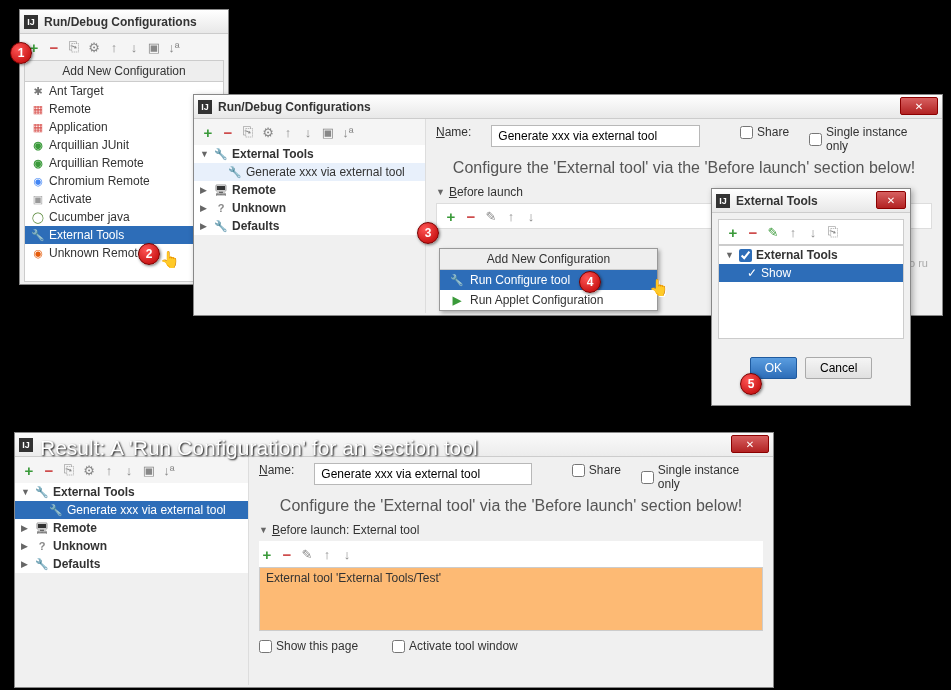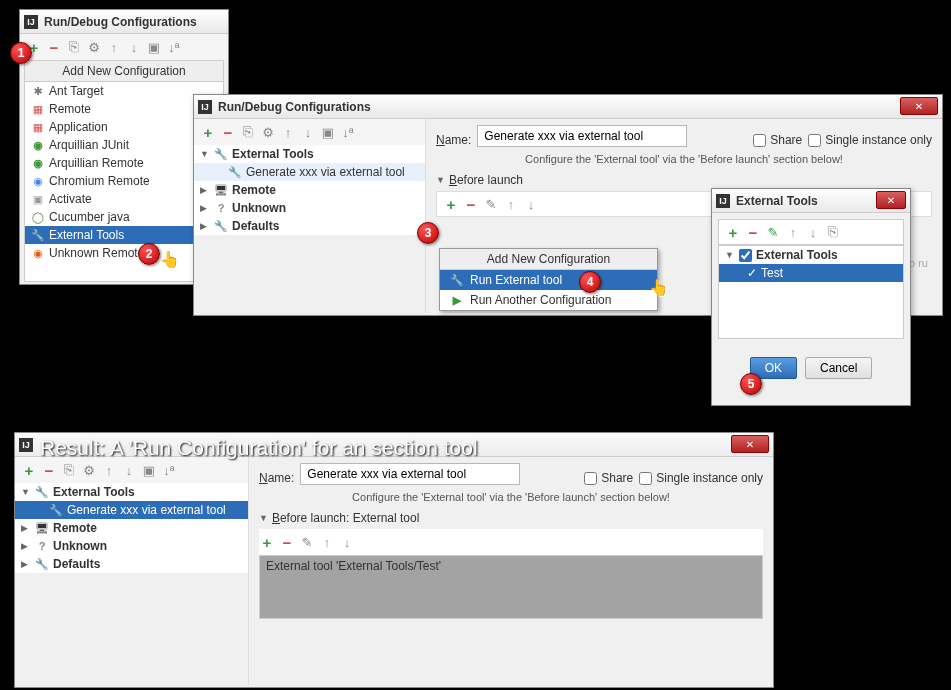--- a/index.html
+++ b/index.html
@@ -23,30 +23,30 @@
 .ic-ant { color: #777; }
 .ic-app { color: #d9534f; }
 .ic-green { color: #3a9a3a; font-weight: bold; }
 .ic-chrome { color: #4285f4; }
 .ic-folder { color: #999; }
 .ic-cucumber { color: #5b8a3c; }
 .ic-wrench { color: #666; }
 .ic-firefox { color: #e55b0a; }
 .ic-question { color: #888; font-weight: bold; }
 .form-area { padding: 6px 10px; }
-.form-row { display: flex; align-items: flex-end; gap: 6px; margin-bottom: 6px; }
+.form-row { display: flex; align-items: flex-start; gap: 20px; margin-bottom: 6px; }
 .label { font-size: 12px; }
 .label u { text-decoration: underline; }
 .input-text { border: 1px solid #b8b8b8; padding: 3px 6px; font-size: 12px; background: #fff; }
 .checkbox { display: flex; align-items: center; gap: 4px; }
 .checkbox input { width: 13px; height: 13px; }
-.note { color: #555; font-size: 11px; }
+.note { color: #555; font-size: 16px; }
 .section-hdr { display: flex; align-items: center; gap: 4px; margin: 8px 0 4px; }
 .section-hdr .caret { font-size: 9px; color: #666; }
-.listbox { border: 1px solid #ccc; background: #a3a3a3; min-height: 60px; padding: 3px 6px; font-size: 12px; }
+.listbox { border: 1px solid #ccc; background: #fdba74; min-height: 60px; padding: 3px 6px; font-size: 12px; }
 .btn { padding: 3px 14px; font-size: 12px; background: linear-gradient(#f5f5f5,#e0e0e0); border: 1px solid #aaa; border-radius: 2px; }
 .btn.primary { background: linear-gradient(#5a9de0,#2d6db8); color: #fff; border-color: #1f5a9e; }
 .callout { position: absolute; width: 22px; height: 22px; background: radial-gradient(circle at 35% 30%, #ff5555, #b80000); border: 1px solid #700; border-radius: 50%; color: #fff; font-weight: bold; font-size: 12px; display: flex; align-items: center; justify-content: center; z-index: 50; box-shadow: 1px 1px 3px rgba(0,0,0,0.5); }
 .cursor { position: absolute; font-size: 16px; z-index: 60; pointer-events: none; color: #000; text-shadow: 1px 1px 0 #fff; }
 .result-title { position: absolute; left: 40px; top: 436px; font-size: 21px; color: #fff; text-shadow: 1px 1px 2px #000; z-index: 40; font-family: Arial; }
 .popup-menu { position: absolute; background: #fff; border: 1px solid #999; box-shadow: 2px 2px 4px rgba(0,0,0,0.3); z-index: 30; }
 .popup-header { background: #eee; text-align: center; padding: 3px 8px; border-bottom: 1px solid #ccc; }
 .popup-item { display: flex; align-items: center; gap: 6px; padding: 3px 10px; }
 .popup-item.selected { background: #2d6db8; color: #fff; }
 </style>
@@ -188,25 +188,25 @@
       </div>
       <div style="position:absolute; right:14px; top:138px; color:#aaa; font-size:11px;">ks to ru</div>
     </div>
   </div>
 </div>
 
 <div class="popup-menu" style="left:439px; top:248px; width:219px;">
   <div class="popup-header">Add New Configuration</div>
   <div class="popup-item selected">
       <span class="icon ic-wrench">🔧</span>
-      <span>Run External tool</span>
+      <span>Run Configure tool</span>
     </div>
   <div class="popup-item">
       <span class="icon ic-green">▶</span>
-      <span>Run Another Configuration</span>
+      <span>Run Applet Configuration</span>
     </div>
 </div>
 
 <div class="window" style="left:711px; top:188px; width:200px; height:218px; z-index:35;">
   <div class="titlebar">
     <span class="titlebar-icon">IJ</span>
     <span class="titlebar-text">External Tools</span>
     <div class="close-btn" style="width:30px;">✕</div>
   </div>
   <div style="padding:6px;">
@@ -219,21 +219,21 @@
       <span class="tb-btn">⎘</span>
     </div>
     <div class="tree" style="margin:0; height:94px;">
       <div class="tree-item">
           <span class="expander">▼</span>
           <input type="checkbox" checked="" style="accent-color: rgb(45, 109, 184);">
           <b>External Tools</b>
         </div>
       <div class="tree-item selected" style="padding-left:28px;">
           <span style="color:#fff;">✓</span>
-          <span>Test</span>
+          <span>Show</span>
         </div>
     </div>
     <div style="display:flex; gap:8px; justify-content:center; margin-top:18px;">
       <button class="btn primary">OK</button>
       <button class="btn">Cancel</button>
     </div>
   </div>
 </div>
 
 <div class="result-title">Result: A 'Run Configuration' for an section tool</div>
@@ -305,20 +305,30 @@
       <div class="toolbar" style="background:#fff; padding:2px 0;">
         <span class="tb-btn tb-add">+</span>
         <span class="tb-btn tb-remove">−</span>
         <span class="tb-btn">✎</span>
         <span class="tb-btn">↑</span>
         <span class="tb-btn">↓</span>
       </div>
       <div class="listbox" style="height:64px;">
         <div>External tool 'External Tools/Test'</div>
       </div>
+      <div class="form-row" style="margin-top:8px;">
+        <label class="checkbox">
+            <input type="checkbox" style="">
+            <span>Show this page</span>
+          </label>
+        <label class="checkbox" style="margin-left:14px;">
+            <input type="checkbox" style="">
+            <span>Activate tool window</span>
+          </label>
+      </div>
     </div>
   </div>
 </div>
 
 <div class="callout" style="left:10px; top:42px;">1</div>
 <div class="callout" style="left:138px; top:243px;">2</div>
 <div class="callout" style="left:417px; top:222px;">3</div>
 <div class="callout" style="left:579px; top:271px;">4</div>
 <div class="callout" style="left:740px; top:373px;">5</div>
 

